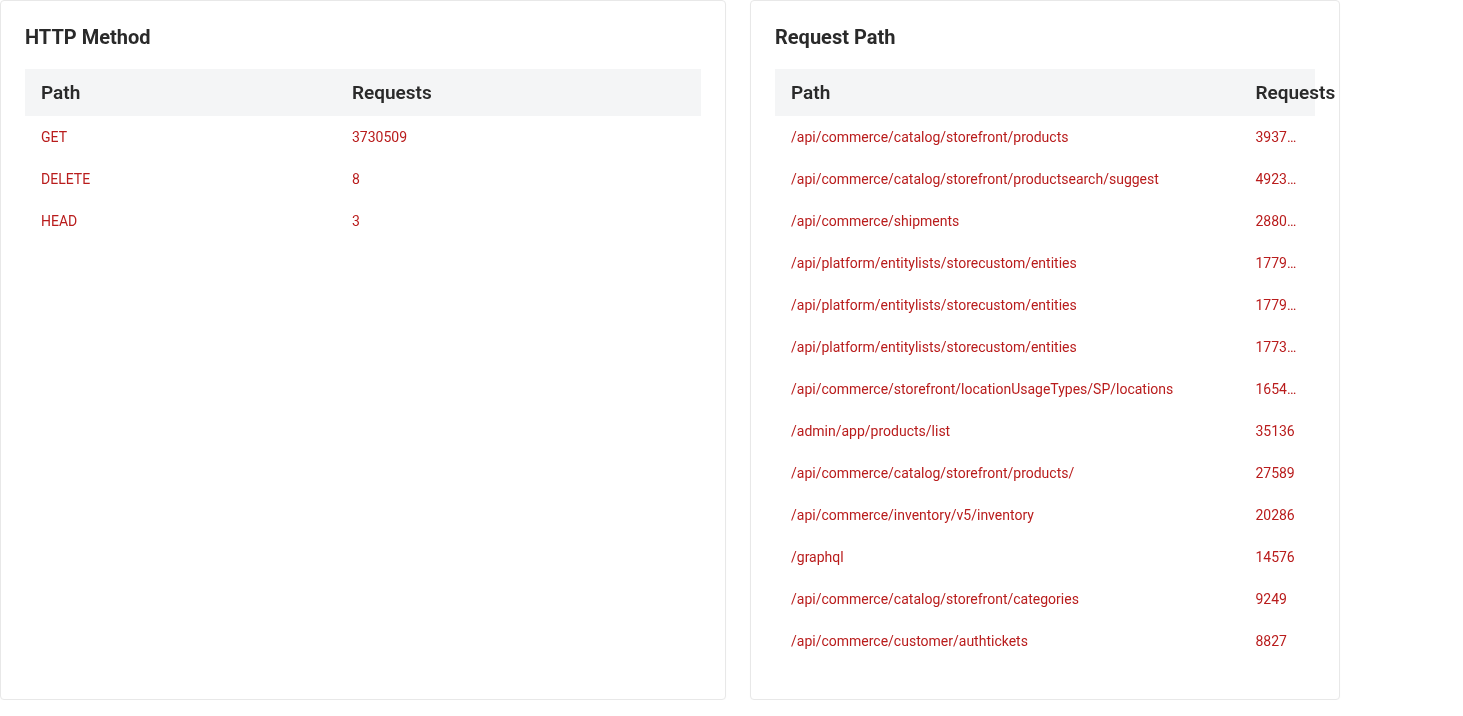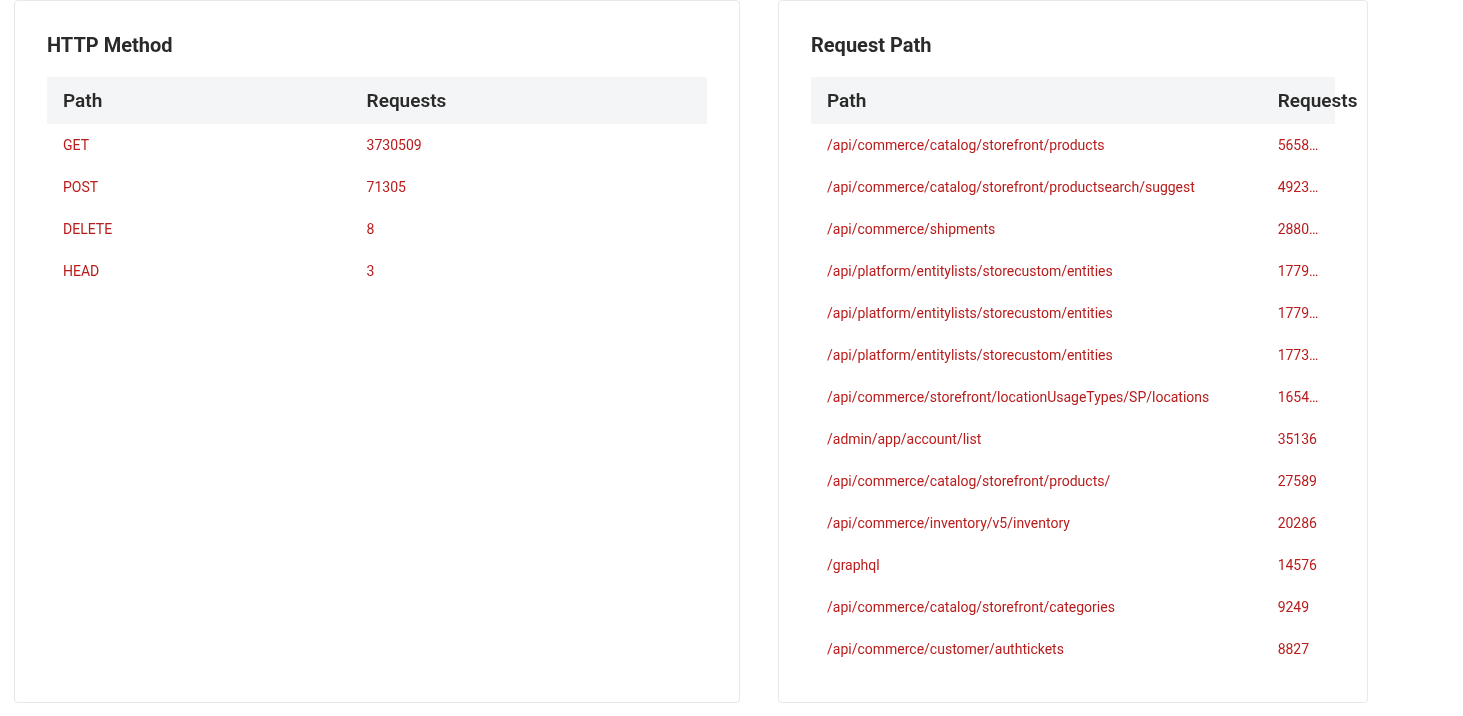--- a/index.html
+++ b/index.html
@@ -15,23 +15,22 @@
     }
     .container {
       display: flex;
       gap: 24px;
       padding: 0;
     }
     .panel {
       background: #ffffff;
       border: 1px solid #e8e8e8;
       border-radius: 4px;
-      padding: 32px;
+      padding: 24px;
       box-shadow: 0 1px 2px rgba(0,0,0,0.02);
-      margin-left: 14px;
     }
     .panel-left {
       width: 726px;
       min-height: 700px;
     }
     .panel-right {
       width: 590px;
       min-height: 700px;
     }
     .panel-title {
@@ -79,24 +78,20 @@
           <th class="col-path">Path</th>
           <th class="col-req">Requests</th>
         </tr>
       </thead>
       <tbody>
           <tr>
             <td>GET</td>
             <td>3730509</td>
           </tr>
           <tr>
-            <td>POST</td>
-            <td>71305</td>
-          </tr>
-          <tr>
             <td>DELETE</td>
             <td>8</td>
           </tr>
           <tr>
             <td>HEAD</td>
             <td>3</td>
           </tr>
         </tbody>
     </table>
   </section>
@@ -106,21 +101,21 @@
     <table>
       <thead>
         <tr>
           <th class="col-path">Path</th>
           <th class="col-req">Requests</th>
         </tr>
       </thead>
       <tbody>
           <tr>
             <td>/api/commerce/catalog/storefront/products</td>
-            <td>565815</td>
+            <td>393786</td>
           </tr>
           <tr>
             <td>/api/commerce/catalog/storefront/productsearch/suggest</td>
             <td>492300</td>
           </tr>
           <tr>
             <td>/api/commerce/shipments</td>
             <td>288095</td>
           </tr>
           <tr>
@@ -133,21 +128,21 @@
           </tr>
           <tr>
             <td>/api/platform/entitylists/storecustom/entities</td>
             <td>177392</td>
           </tr>
           <tr>
             <td>/api/commerce/storefront/locationUsageTypes/SP/locations</td>
             <td>165447</td>
           </tr>
           <tr>
-            <td>/admin/app/account/list</td>
+            <td>/admin/app/products/list</td>
             <td>35136</td>
           </tr>
           <tr>
             <td>/api/commerce/catalog/storefront/products/</td>
             <td>27589</td>
           </tr>
           <tr>
             <td>/api/commerce/inventory/v5/inventory</td>
             <td>20286</td>
           </tr>

